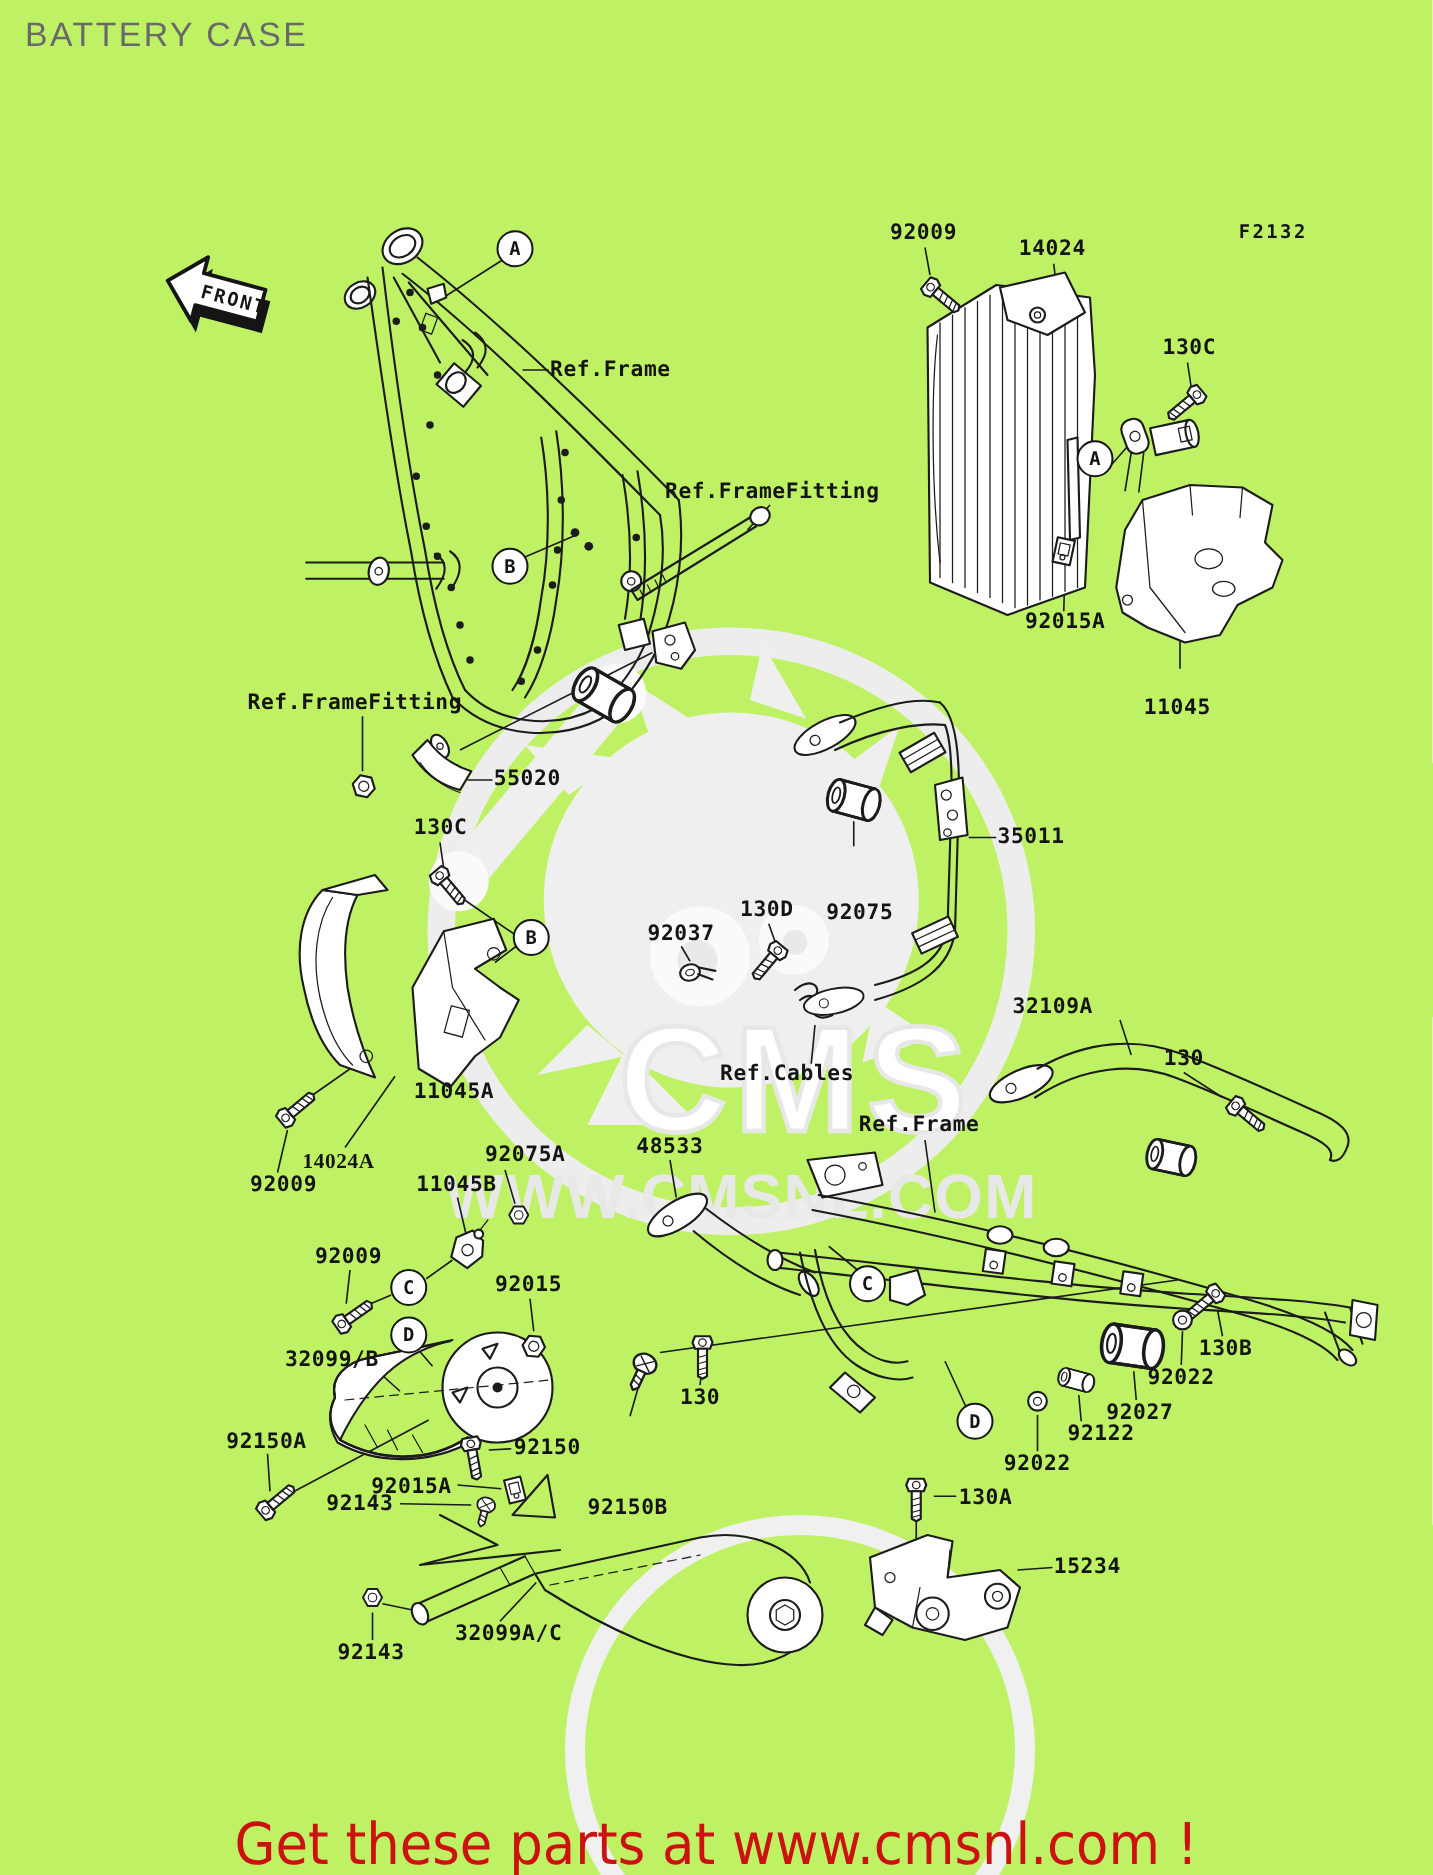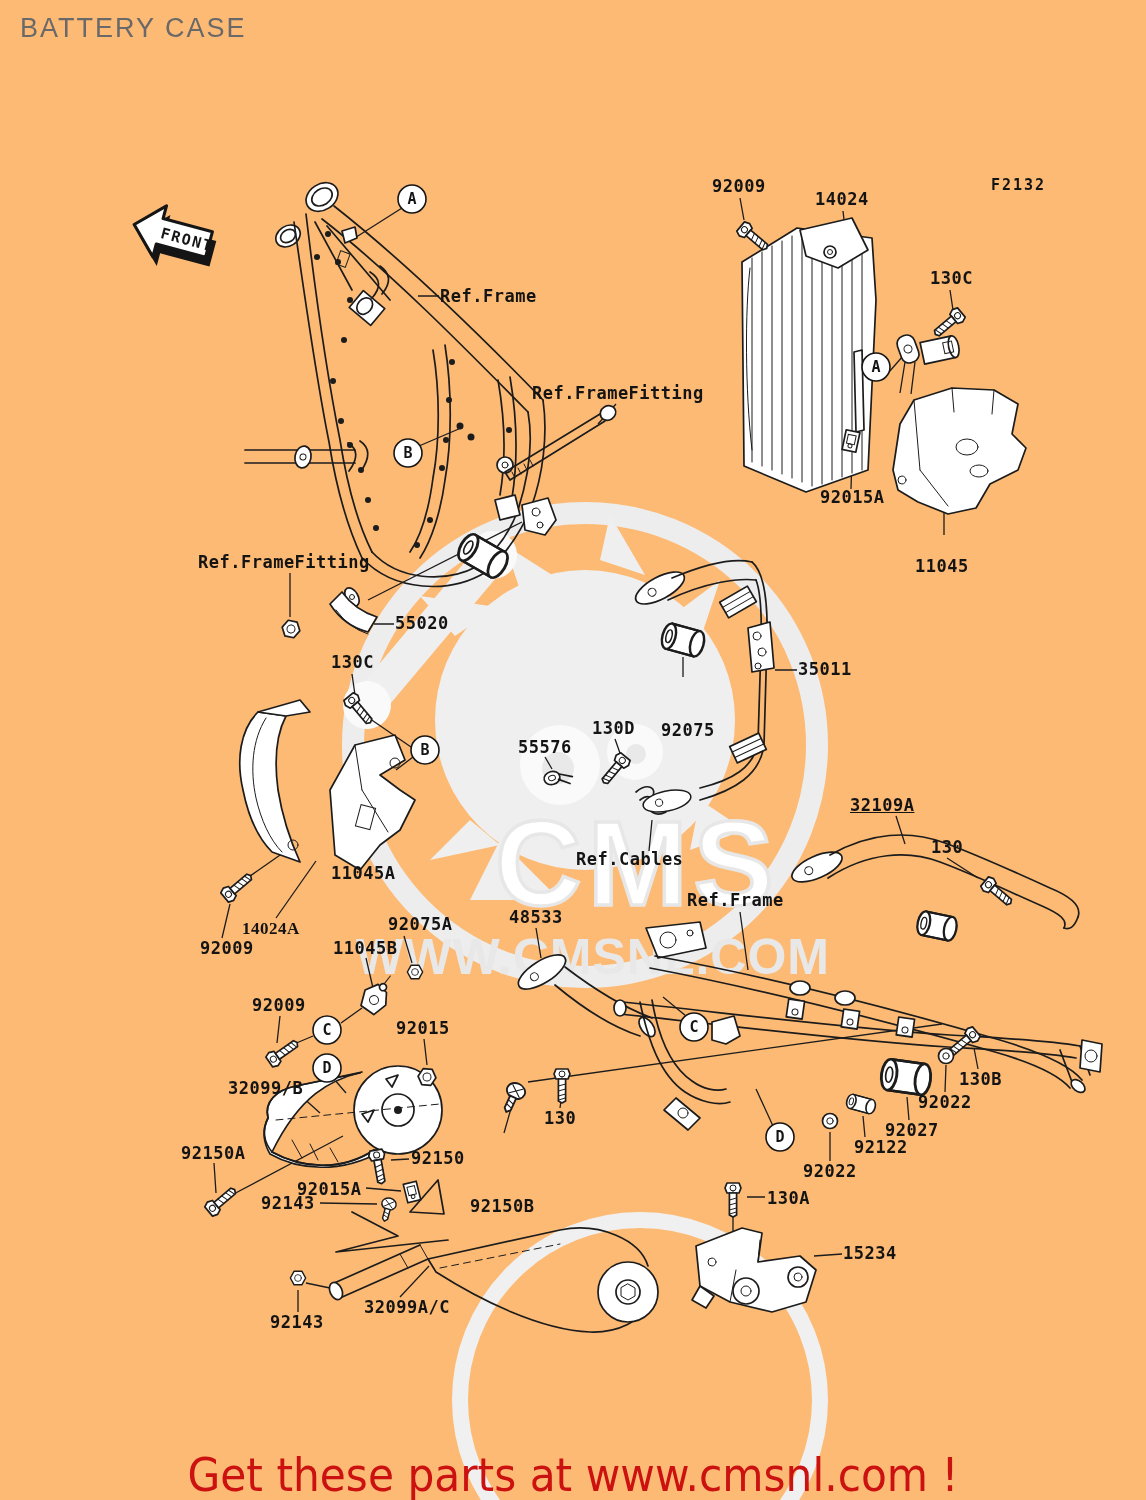--- a/index.html
+++ b/index.html
@@ -1,16 +1,16 @@
 <!DOCTYPE html>
 <html><head>
 <meta charset="utf-8">
 <style>
   html,body{margin:0;padding:0;background:#ffffff;}
-  .page{position:relative;width:1146px;height:1500px;background:#fdba74;overflow:hidden;
+  .page{position:relative;width:1146px;height:1500px;background:#bef264;overflow:hidden;
         font-family:"DejaVu Sans Mono","Liberation Mono",monospace;}
   .title{position:absolute;left:20px;top:13px;font:400 27px "Liberation Sans",sans-serif;
          color:#696969;letter-spacing:2px;white-space:nowrap;}
   .codelabel{position:absolute;font:700 15px "DejaVu Sans Mono",monospace;letter-spacing:2px;color:#141414;margin-left:28px;}
   #labels-layer{position:absolute;left:0;top:0;width:100%;height:100%;pointer-events:none;}
   .plabel{position:absolute;font:700 17px "DejaVu Sans Mono",monospace;letter-spacing:.5px;
           color:#141414;white-space:nowrap;line-height:1;}
   .footer{position:absolute;left:0;right:0;top:1448px;text-align:center;}
   .footer span{display:inline-block;font:400 46px "DejaVu Sans",sans-serif;
                transform:scaleX(.92);transform-origin:center;white-space:nowrap;}
@@ -439,26 +439,26 @@
       <div class="plabel" style="left: 712px; top: 178px;">92009</div>
       <div class="plabel" style="left: 815px; top: 191px;">14024</div>
       <div class="plabel" style="left: 930px; top: 270px;">130C</div>
       <div class="plabel" style="left: 820px; top: 489px;">92015A</div>
       <div class="plabel" style="left: 915px; top: 558px; text-align: center;">11045</div>
       <div class="plabel" style="left: 440px; top: 288px;">Ref.Frame</div>
       <div class="plabel" style="left: 532px; top: 385px;">Ref.FrameFitting</div>
       <div class="plabel" style="left: 198px; top: 554px;">Ref.FrameFitting</div>
       <div class="plabel" style="left: 395px; top: 615px;">55020</div>
       <div class="plabel" style="left: 331px; top: 654px;">130C</div>
-      <div class="plabel" style="left: 518px; top: 739px;">55576</div>
+      <div class="plabel" style="left: 518px; top: 739px;">92037</div>
       <div class="plabel" style="left: 592px; top: 720px;">130D</div>
       <div class="plabel" style="left: 661px; top: 679px; margin-top: 43px;">92075</div>
       <div class="plabel" style="left: 798px; top: 661px;">35011</div>
       <div class="plabel" style="left: 576px; top: 851px;">Ref.Cables</div>
-      <div class="plabel" style="left: 850px; top: 797px; text-decoration: underline;">32109A</div>
+      <div class="plabel" style="left: 810px; top: 797px;">32109A</div>
       <div class="plabel" style="left: 931px; top: 839px;">130</div>
       <div class="plabel" style="left: 331px; top: 865px;">11045A</div>
       <div class="plabel" style="left: 242px; top: 920px; font-family: Liberation Serif, serif;">14024A</div>
       <div class="plabel" style="left: 200px; top: 940px;">92009</div>
       <div class="plabel" style="left: 376px; top: 916px; margin-left: 12px;">92075A</div>
       <div class="plabel" style="left: 333px; top: 940px;">11045B</div>
       <div class="plabel" style="left: 509px; top: 909px;">48533</div>
       <div class="plabel" style="left: 687px; top: 892px;">Ref.Frame</div>
       <div class="plabel" style="left: 252px; top: 997px;">92009</div>
       <div class="plabel" style="left: 396px; top: 1020px;">92015</div>

